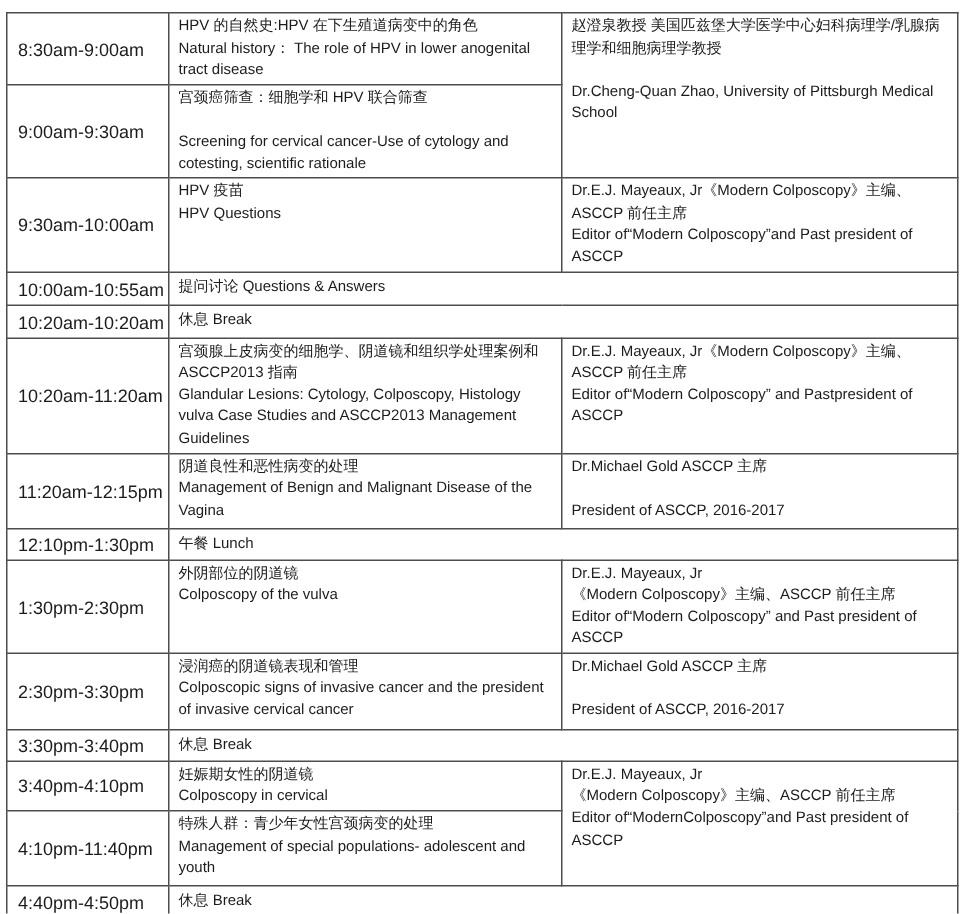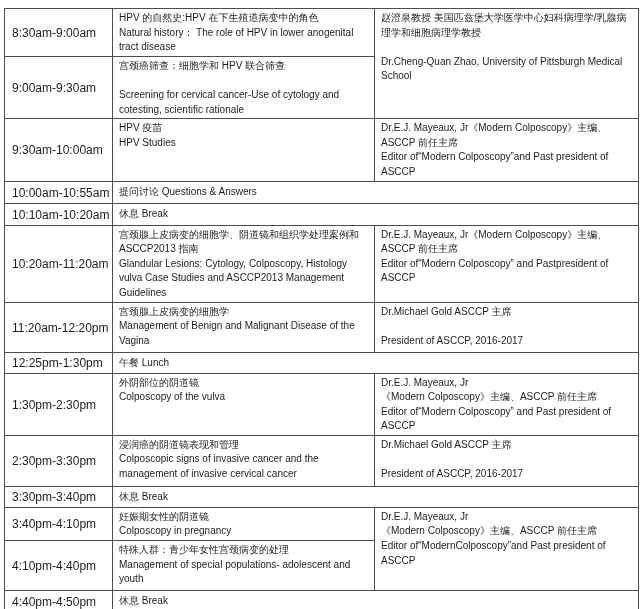--- a/index.html
+++ b/index.html
@@ -53,81 +53,81 @@
     </tr>
     <tr style="height:62px">
       <td class="time">9:00am-9:30am</td>
       <td>宫颈癌筛查：细胞学和 HPV 联合筛查
 
 Screening for cervical cancer-Use of cytology and cotesting, scientific rationale</td>
     </tr>
     <tr style="height:52px">
       <td class="time">9:30am-10:00am</td>
       <td>HPV 疫苗
-HPV Studies</td>
+HPV Questions</td>
       <td>Dr.E.J. Mayeaux, Jr《Modern Colposcopy》主编、ASCCP 前任主席
 Editor of“Modern Colposcopy”and Past president of ASCCP</td>
     </tr>
     <tr style="height:22px">
       <td class="time">10:00am-10:55am</td>
       <td class="full" colspan="2">提问讨论 Questions &amp; Answers</td>
     </tr>
     <tr style="height:22px">
-      <td class="time">10:10am-10:20am</td>
+      <td class="time">10:20am-10:20am</td>
       <td class="full" colspan="2">休息 Break</td>
     </tr>
     <tr style="height:72px">
       <td class="time">10:20am-11:20am</td>
       <td>宫颈腺上皮病变的细胞学、阴道镜和组织学处理案例和 ASCCP2013 指南
 Glandular Lesions: Cytology, Colposcopy, Histology vulva Case Studies and ASCCP2013 Management Guidelines</td>
       <td>Dr.E.J. Mayeaux, Jr《Modern Colposcopy》主编、ASCCP 前任主席
 Editor of“Modern Colposcopy” and Pastpresident of ASCCP</td>
     </tr>
     <tr style="height:50px">
-      <td class="time">11:20am-12:20pm</td>
-      <td>宫颈腺上皮病变的细胞学
+      <td class="time">11:20am-12:15pm</td>
+      <td>阴道良性和恶性病变的处理
 Management of Benign and Malignant Disease of the Vagina</td>
       <td>Dr.Michael Gold ASCCP 主席
 
 President of ASCCP, 2016-2017</td>
     </tr>
     <tr style="height:21px">
-      <td class="time">12:25pm-1:30pm</td>
+      <td class="time">12:10pm-1:30pm</td>
       <td class="full" colspan="2">午餐 Lunch</td>
     </tr>
     <tr style="height:52px">
       <td class="time">1:30pm-2:30pm</td>
       <td>外阴部位的阴道镜
 Colposcopy of the vulva</td>
       <td>Dr.E.J. Mayeaux, Jr
 《Modern Colposcopy》主编、ASCCP 前任主席
 Editor of“Modern Colposcopy” and Past president of ASCCP</td>
     </tr>
     <tr style="height:51px">
       <td class="time">2:30pm-3:30pm</td>
       <td>浸润癌的阴道镜表现和管理
-Colposcopic signs of invasive cancer and the management of invasive cervical cancer</td>
+Colposcopic signs of invasive cancer and the president of invasive cervical cancer</td>
       <td>Dr.Michael Gold ASCCP 主席
 
 President of ASCCP, 2016-2017</td>
     </tr>
     <tr style="height:21px">
       <td class="time">3:30pm-3:40pm</td>
       <td class="full" colspan="2">休息 Break</td>
     </tr>
     <tr style="height:33px">
       <td class="time">3:40pm-4:10pm</td>
       <td>妊娠期女性的阴道镜
-Colposcopy in pregnancy</td>
+Colposcopy in cervical</td>
       <td rowspan="2">Dr.E.J. Mayeaux, Jr
 《Modern Colposcopy》主编、ASCCP 前任主席
 Editor of“ModernColposcopy”and Past president of ASCCP</td>
     </tr>
     <tr style="height:50px">
-      <td class="time">4:10pm-4:40pm</td>
+      <td class="time">4:10pm-11:40pm</td>
       <td>特殊人群：青少年女性宫颈病变的处理
 Management of special populations- adolescent and youth</td>
     </tr>
     <tr style="height:21px">
       <td class="time">4:40pm-4:50pm</td>
       <td class="full" colspan="2">休息 Break</td>
     </tr>
 
   </tbody>
 </table>

